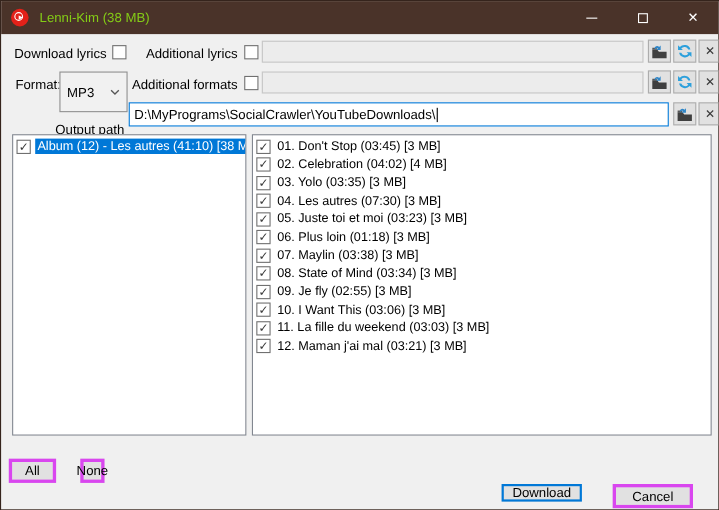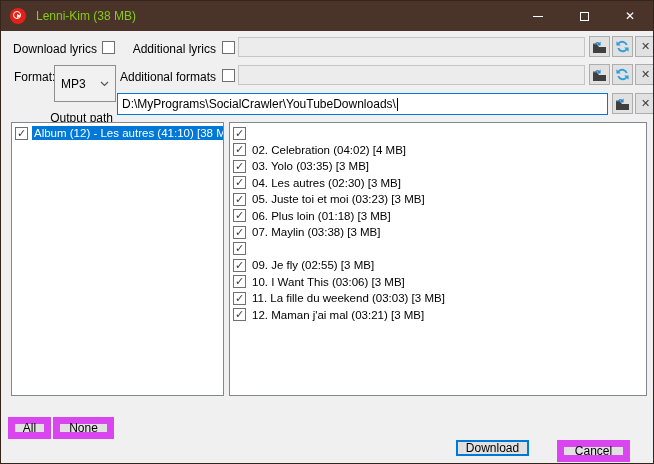--- a/index.html
+++ b/index.html
@@ -78,26 +78,26 @@
   #track-list { left:228px; width:418px; }
   .list-item {
     display:flex; align-items:center; height:16.5px; padding-left:3px;
     font-size:11.5px; white-space:nowrap;
   }
   .list-item .txt { padding:1px 2px; }
   .list-item.selected .txt { background:var(--accent,#0078d7); color:#fff; }
 
   
   .btn {
-    position:absolute; box-sizing:border-box; background:#e1e1e1; border:7px solid #d946ef;
+    position:absolute; box-sizing:border-box; background:#e1e1e1; border:3px solid #d946ef;
     font-family:"Liberation Sans",sans-serif; font-size:12px; color:#000;
     display:flex; align-items:center; justify-content:center; padding:0;
   }
   #btn-all      { left:7px;   top:416px; width:43px; height:22px; }
-  #btn-none     { left:52px;  top:416px; width:61px; height:22px; }
+  #btn-none     { left:72px;  top:416px; width:22px; height:22px; }
   #btn-download { left:455px; top:439px; width:73px; height:16px; border:2px solid var(--accent,#0078d7); }
   #btn-cancel   { left:556px; top:439px; width:73px; height:22px; }
 </style>
 </head>
 <body style="--titlebar: #4a3329; --accent: #0078d7; --app-icon-red: #e32119; --refresh-blue: #2da0dc;">
 
 <div class="window">
 
   <div class="titlebar">
     <div class="app-icon"></div>
@@ -182,47 +182,49 @@
 
   <div class="listbox" id="album-list">
       <div class="list-item selected">
         <span class="cb checked"></span>
         <span class="txt">Album (12) - Les autres (41:10) [38 MB]</span>
       </div>
     </div>
   <div class="listbox" id="track-list">
       <div class="list-item">
         <span class="cb checked"></span>
+        <span class="txt">01. Don't Stop (03:45) [3 MB]</span>
       </div>
       <div class="list-item">
         <span class="cb checked"></span>
         <span class="txt">02. Celebration (04:02) [4 MB]</span>
       </div>
       <div class="list-item">
         <span class="cb checked"></span>
         <span class="txt">03. Yolo (03:35) [3 MB]</span>
       </div>
       <div class="list-item">
         <span class="cb checked"></span>
-        <span class="txt">04. Les autres (02:30) [3 MB]</span>
+        <span class="txt">04. Les autres (07:30) [3 MB]</span>
       </div>
       <div class="list-item">
         <span class="cb checked"></span>
         <span class="txt">05. Juste toi et moi (03:23) [3 MB]</span>
       </div>
       <div class="list-item">
         <span class="cb checked"></span>
         <span class="txt">06. Plus loin (01:18) [3 MB]</span>
       </div>
       <div class="list-item">
         <span class="cb checked"></span>
         <span class="txt">07. Maylin (03:38) [3 MB]</span>
       </div>
       <div class="list-item">
         <span class="cb checked"></span>
+        <span class="txt">08. State of Mind (03:34) [3 MB]</span>
       </div>
       <div class="list-item">
         <span class="cb checked"></span>
         <span class="txt">09. Je fly (02:55) [3 MB]</span>
       </div>
       <div class="list-item">
         <span class="cb checked"></span>
         <span class="txt">10. I Want This (03:06) [3 MB]</span>
       </div>
       <div class="list-item">

